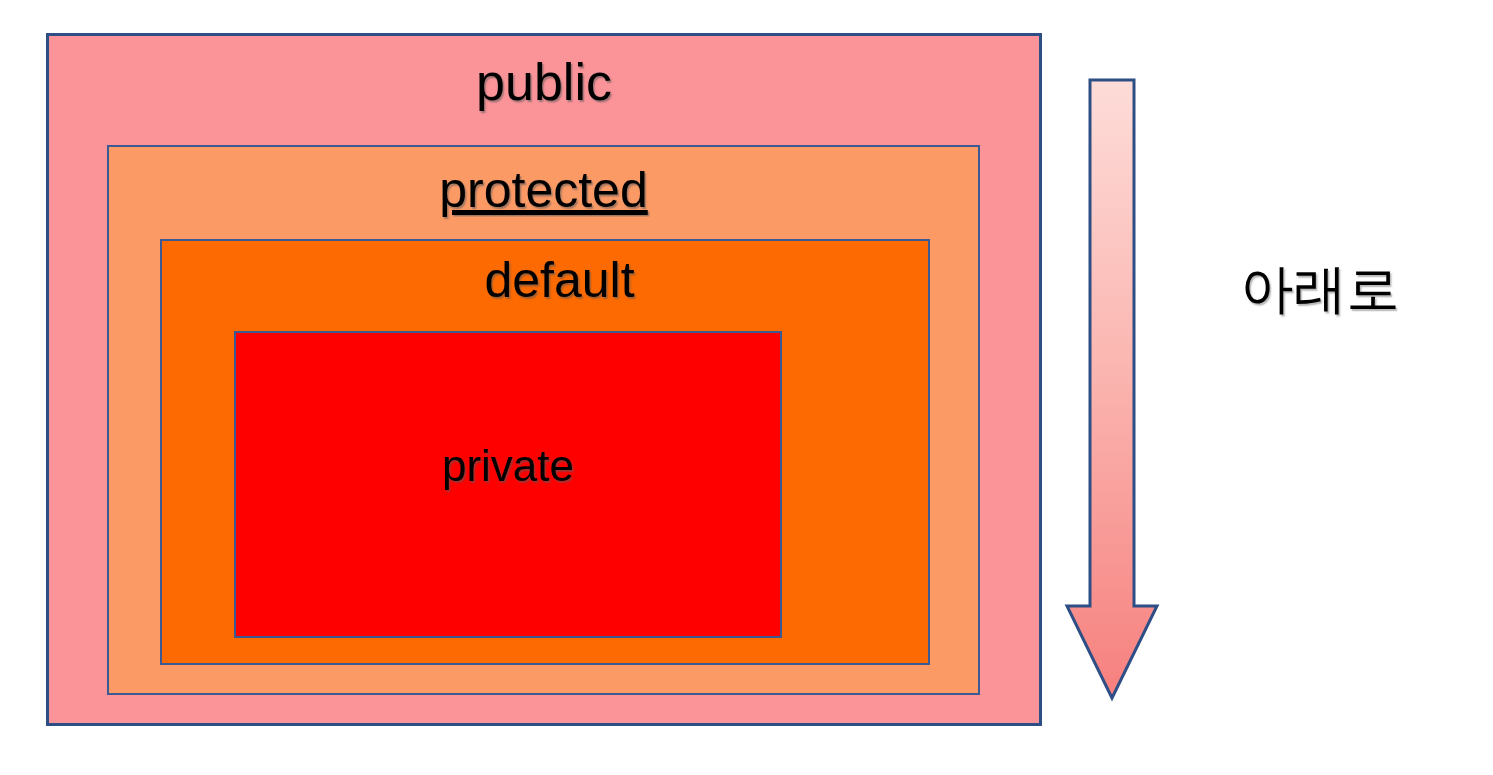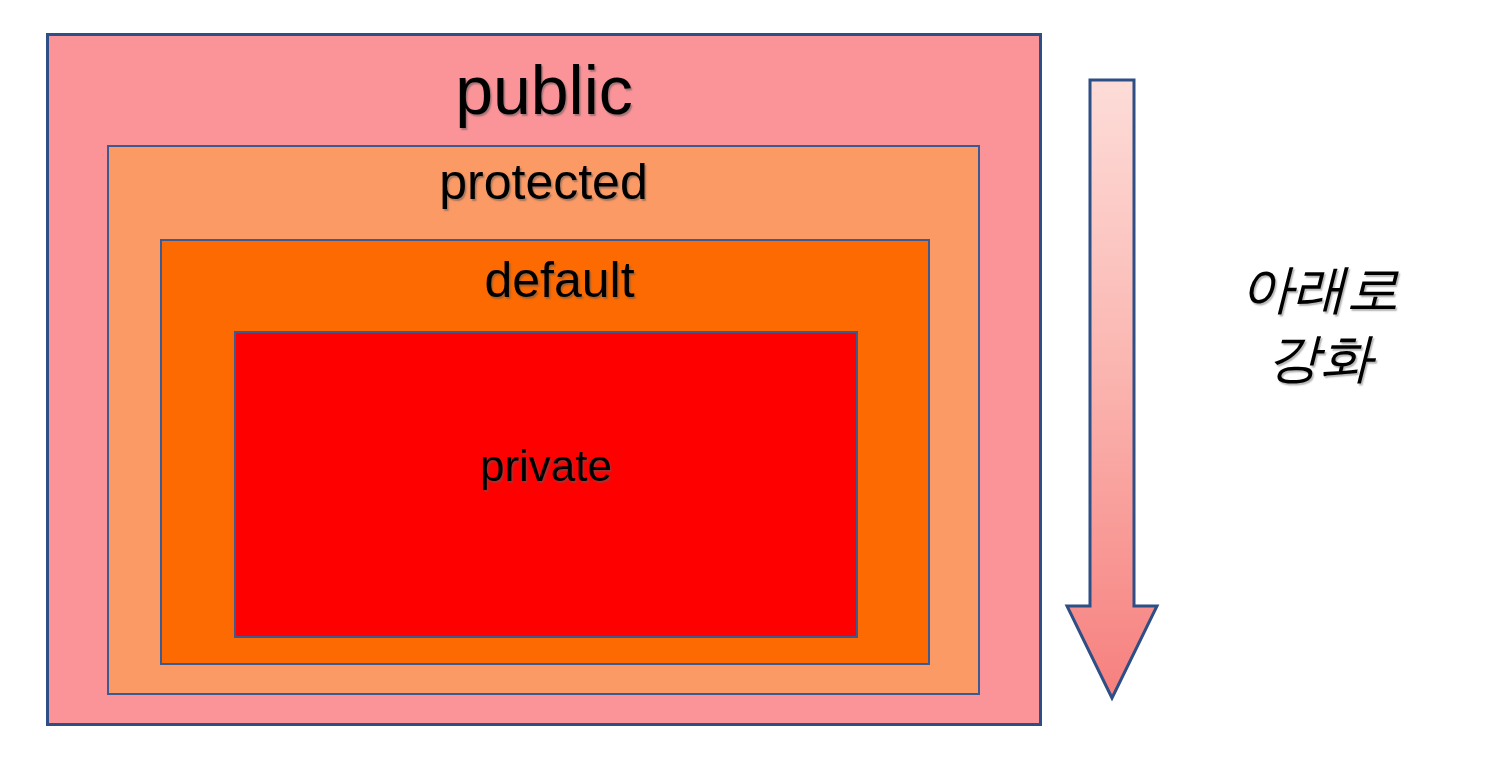--- a/index.html
+++ b/index.html
@@ -37,49 +37,50 @@
   }
 
   #box-public {
     left: 46px;  top: 33px;
     width: 996px; height: 693px;
     background: #FB9499;
     border: 3px solid #2E4E86;
   }
   #label-public {
     top: 20px;
-    font-size: 68px;
+    font-size: 52px;
   }
 
   #box-protected {
     left: 58px;  top: 109px;   
     width: 873px; height: 550px;
     background: #FC9A66;
     border: 2px solid #3B5A94;
   }
   #label-protected {
-    top: 10px;
+    top: 18px;
     font-size: 50px;
+    text-decoration: underline;
   }
 
   #box-default {
     left: 51px;  top: 92px;    
     width: 770px; height: 426px;
     background: #FD6A02;
     border: 2px solid #3B5A94;
   }
   #label-default {
     top: 14px;
     font-size: 50px;
     margin-left: 29px;
   }
 
   #box-private {
     left: 72px;  top: 90px;    
-    width: 624px; height: 307px;
+    width: 548px; height: 307px;
     background: #FF0000;
     border: 2px solid #3B5A94;
   }
   #label-private {
     top: 111px;
     font-size: 44px;
   }
 
   
   #arrow-wrap {
@@ -100,21 +101,21 @@
     position: absolute;
     left: 1160px;
     top: 255px;
     width: 320px;
     text-align: center;
     font-size: 53px;
     line-height: 1.30;
     color: #000000;
     text-shadow: 1.5px 1.5px 1.5px rgba(110,110,110,0.5);
   }
-  #caption .cap-line { display: block; white-space: nowrap; font-style: italic; }
+  #caption .cap-line { display: block; white-space: nowrap; }
 </style>
 </head>
 <body>
 
 <div id="stage">
 
   <div class="scope-box" id="box-public">
     <span class="scope-label" id="label-public">public</span>
 
     <div class="scope-box" id="box-protected">
@@ -139,16 +140,15 @@
           <stop offset="45%" stop-color="#FBB7B2"></stop>
           <stop offset="100%" stop-color="#F6807E"></stop>
         </linearGradient>
       </defs>
       <polygon points="28,2 72,2 72,528 95,528 50,620 5,528 28,528" fill="url(#arrowGrad)" stroke="#2E4E86" stroke-width="3" stroke-linejoin="miter"></polygon>
     </svg>
   </div>
 
   <div id="caption">
     <span class="cap-line">아래로</span>
-    <span class="cap-line">강화</span>
   </div>
 
 </div>
 
 </body></html>

